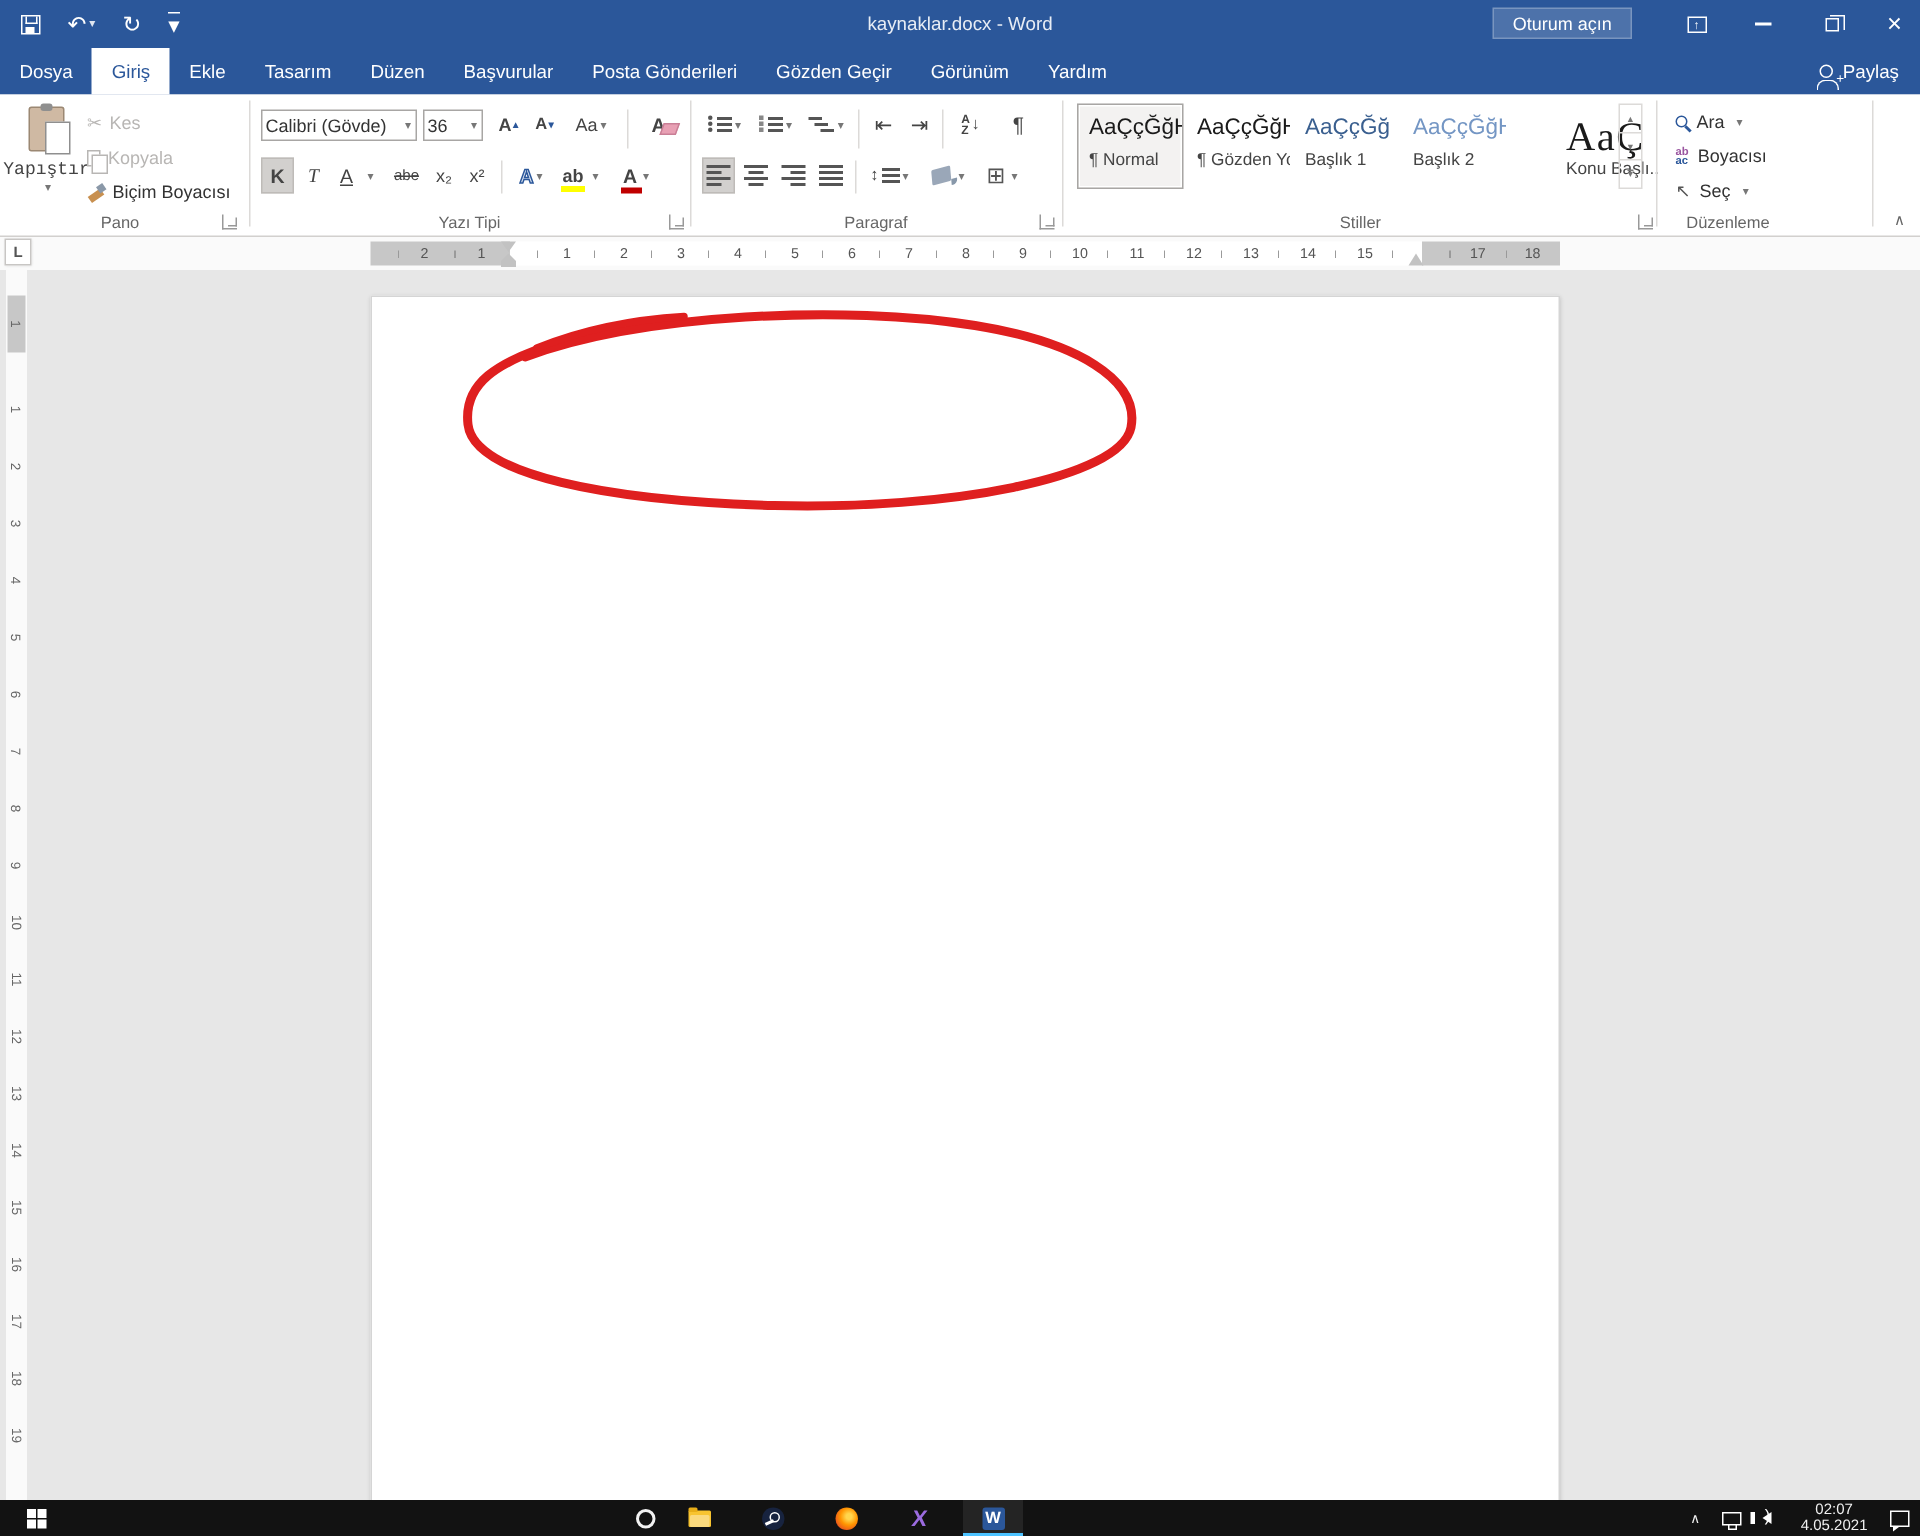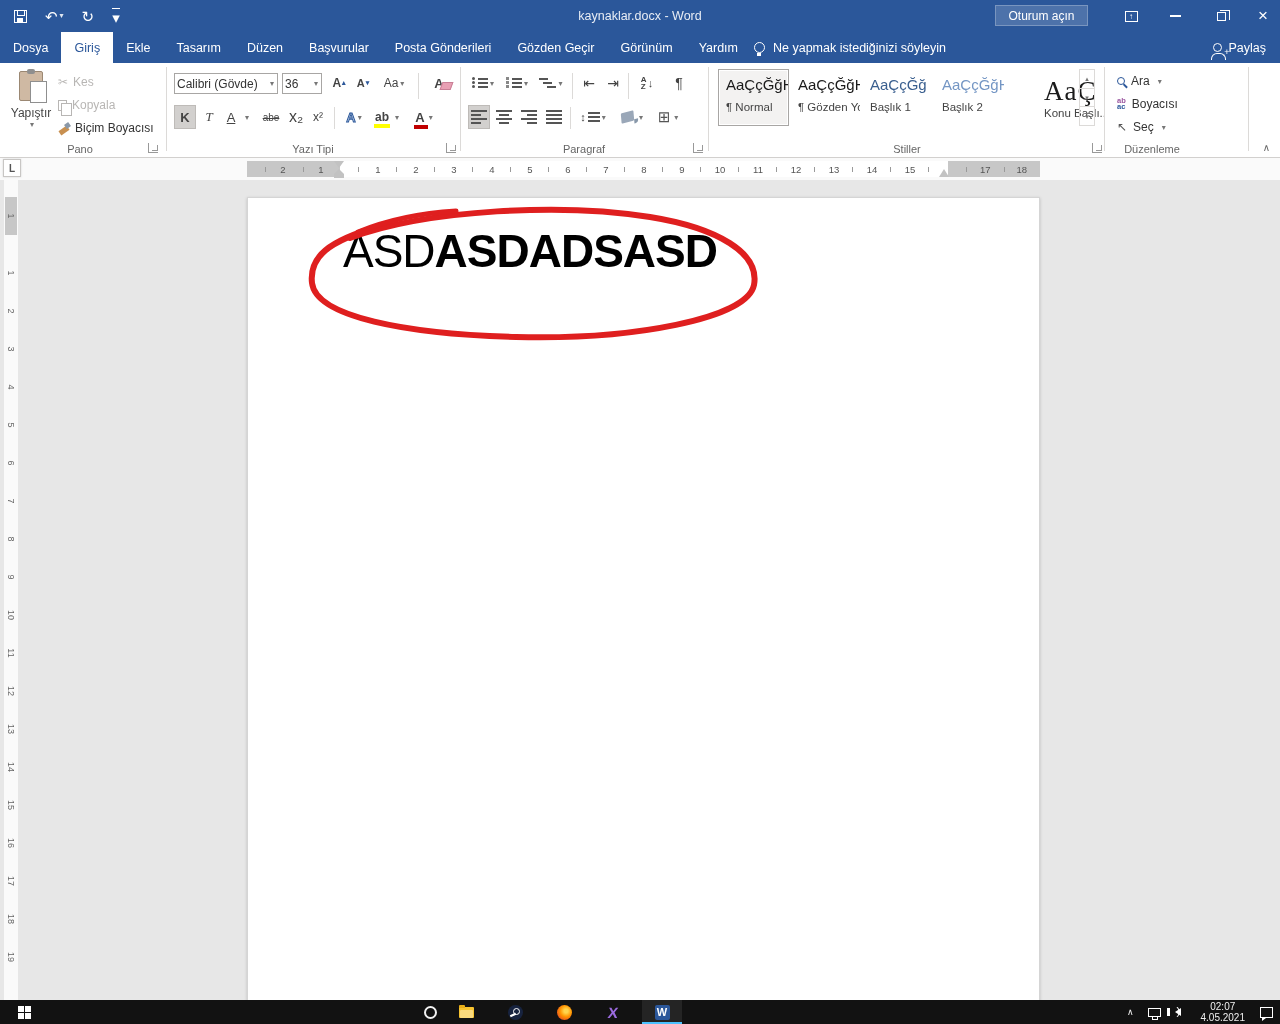--- a/index.html
+++ b/index.html
@@ -248,36 +248,30 @@
       </div>
 
       <div class="tab">
         <span>Görünüm</span>
       </div>
 
       <div class="tab">
         <span>Yardım</span>
       </div>
     </div>
-  <div class="menubar" style="left:auto; right:auto; background:transparent; position:absolute; top:32px; margin-left:736px;">
-    <div class="tellme">
-      <span class="ic-bulb"></span>
-      <span>Ne yapmak istediğinizi söyleyin</span>
-    </div>
-  </div>
   <div class="share">
     <span class="ic-person"></span>
     <span>Paylaş</span>
   </div>
 
   <div class="ribbon">
 
     <div class="paste-big">
       <span class="ic-clipboard"></span>
-      <span style="margin-top:5px;">Yapıştır</span>
+      <span style="margin-top:5px;font-family:Liberation Mono, monospace;">Yapıştır</span>
       <span class="chv">▾</span>
     </div>
     <div class="smallcmd disabled" style="top:8px;">
       <span>✂</span>
       <span>Kes</span>
     </div>
     <div class="smallcmd disabled" style="top:31px;">
       <span class="ic-copy"></span>
       <span>Kopyala</span>
     </div>
@@ -322,21 +316,21 @@
       </div>
     <div class="fbtn u" style="left:222px; width:18px;">
         <span>A</span>
       </div>
     <div class="fbtn" style="left:240px; width:12px;">
         <span class="chv">▾</span>
       </div>
     <div class="fbtn st" style="left:258px; width:26px; font-size:10px;">
         <span>abe</span>
       </div>
-    <div class="fbtn" style="left:286px; width:20px; font-size:16px;">
+    <div class="fbtn" style="left:286px; width:20px; font-size:12px;">
         <span>x₂</span>
       </div>
     <div class="fbtn" style="left:308px; width:20px; font-size:12px;">
         <span>x²</span>
       </div>
     <div class="vsep" style="left:334px; top:44px; bottom:28px;"></div>
     <div class="fbtn" style="left:340px; width:28px;">
         <span class="fx">A</span>
         <span class="chv">▾</span>
       </div>
@@ -582,21 +576,20 @@
         </div>
       </div>
     <div class="ind-first"></div>
     <div class="ind-hang"></div>
     <div class="ind-box"></div>
     <div class="ind-right"></div>
   </div>
 
   <div class="doc">
     <div class="page">
-      <div class="doctext"><span>ASD</span><span class="bold">ASDADSASD</span></div>
       <svg class="circle-svg" width="470" height="145" viewBox="0 0 470 145">
         <path d="M 52 34 C 130 5 266 -1 352 13 C 420 24 462 49 456 81 C 449 115 334 136 218 133 C 108 130 18 113 14 79 C 11 53 30 37 82 22" fill="none" stroke="#df1f1f" stroke-width="6" stroke-linecap="round"></path>
         <path d="M 60 28 C 92 15 124 9 158 7" fill="none" stroke="#df1f1f" stroke-width="5" stroke-linecap="round"></path>
       </svg>
     </div>
   </div>
   <div class="vruler">
     <div class="vseg-gray" style="top:17px; height:38px;">
 
     <div class="vbox" style="height:38px; display:flex; align-items:center; justify-content:center;">

